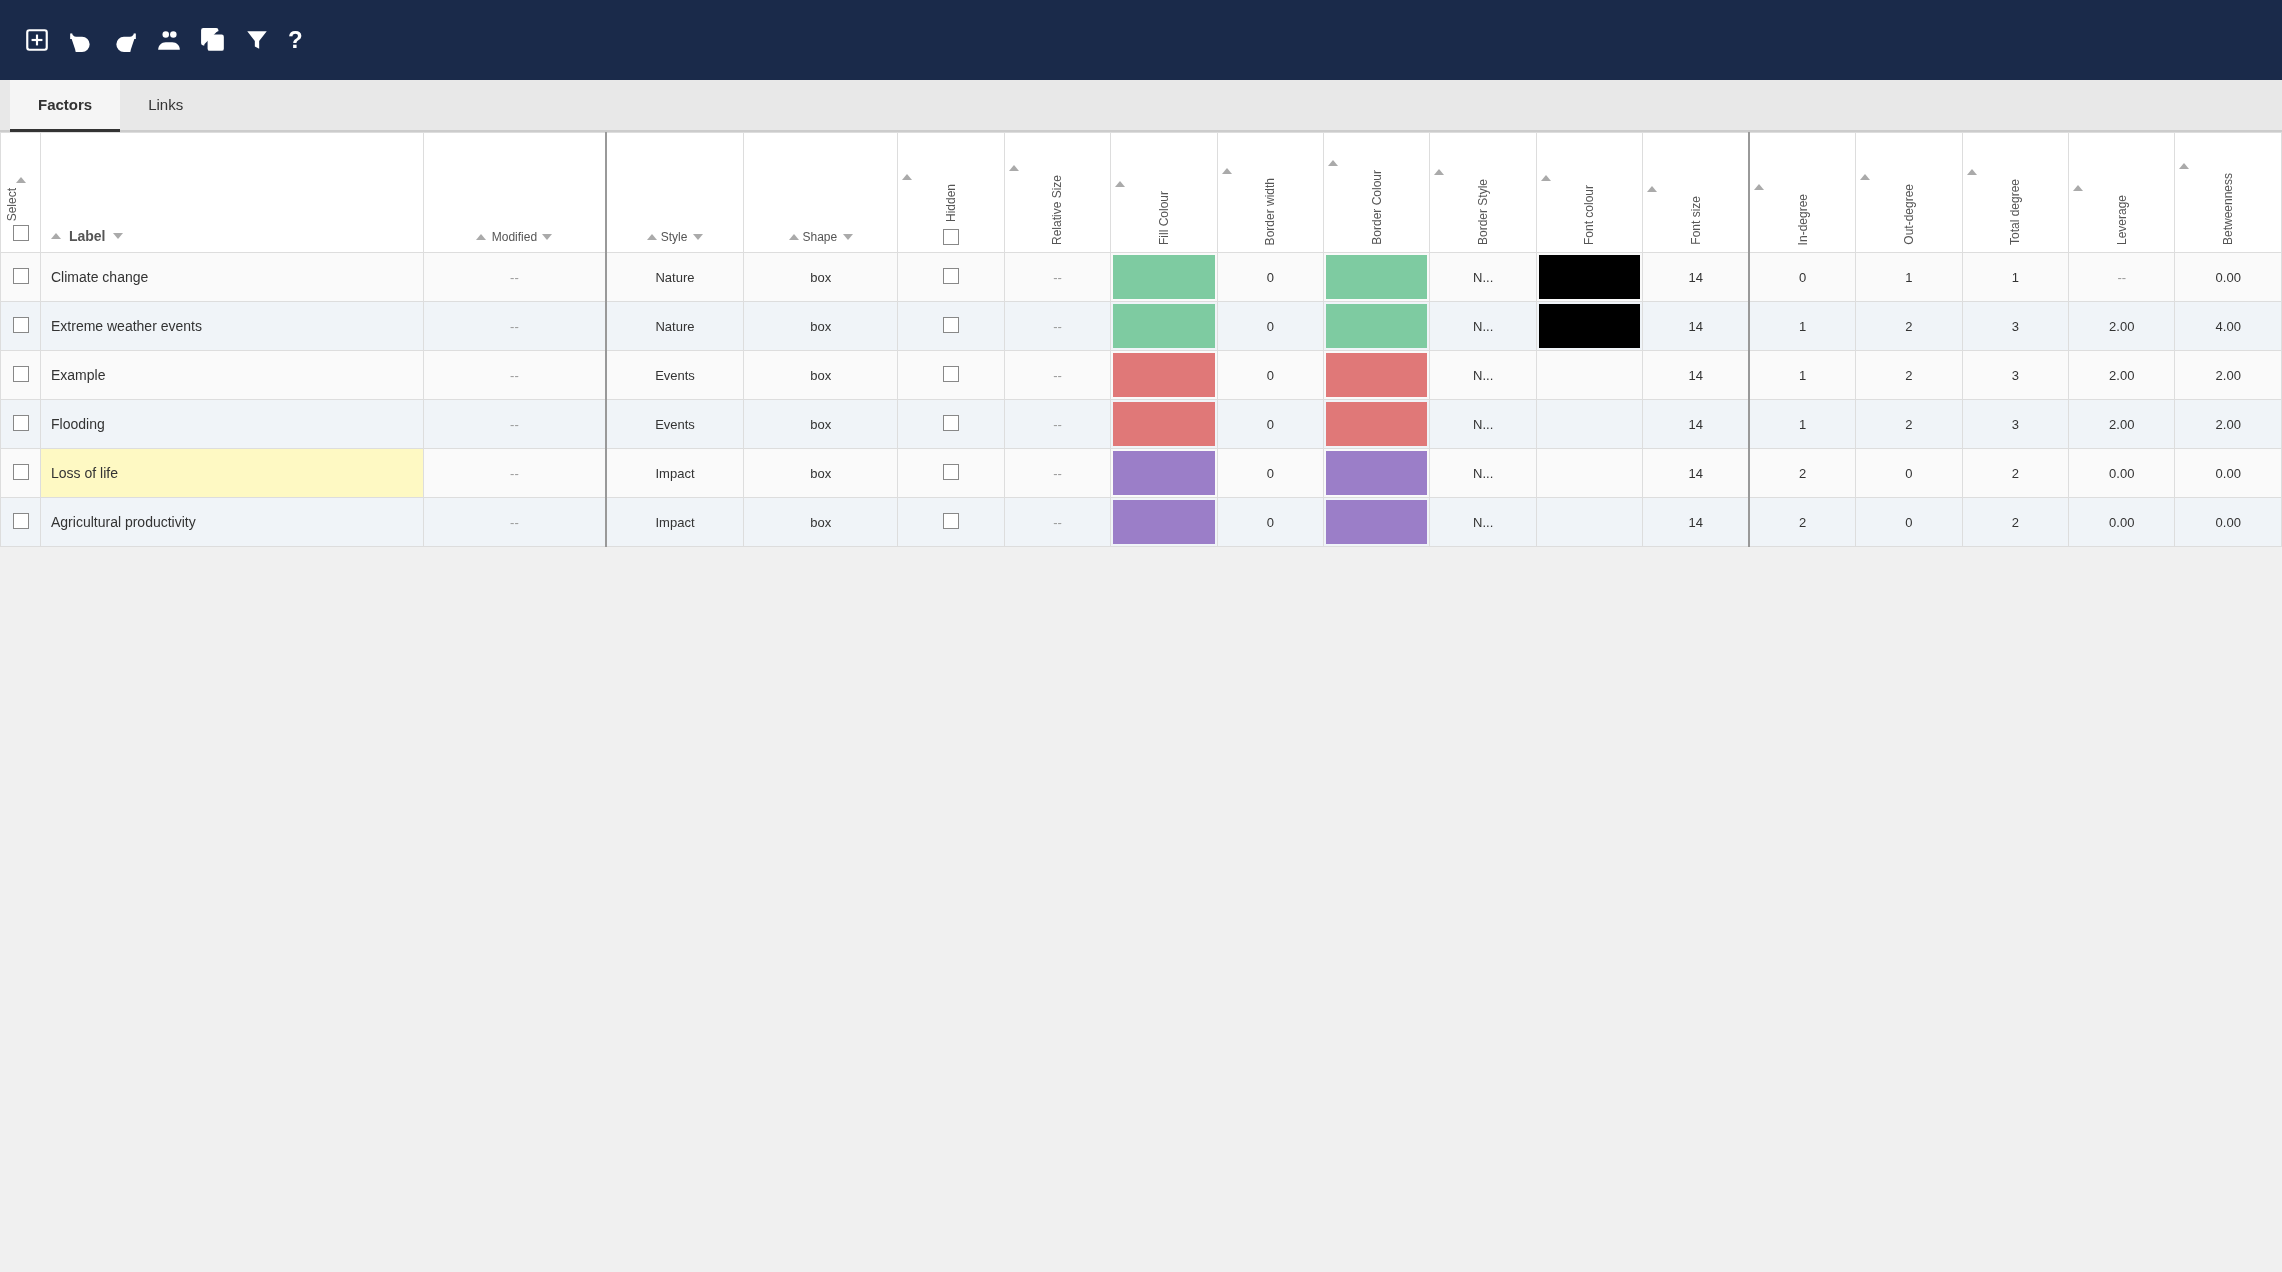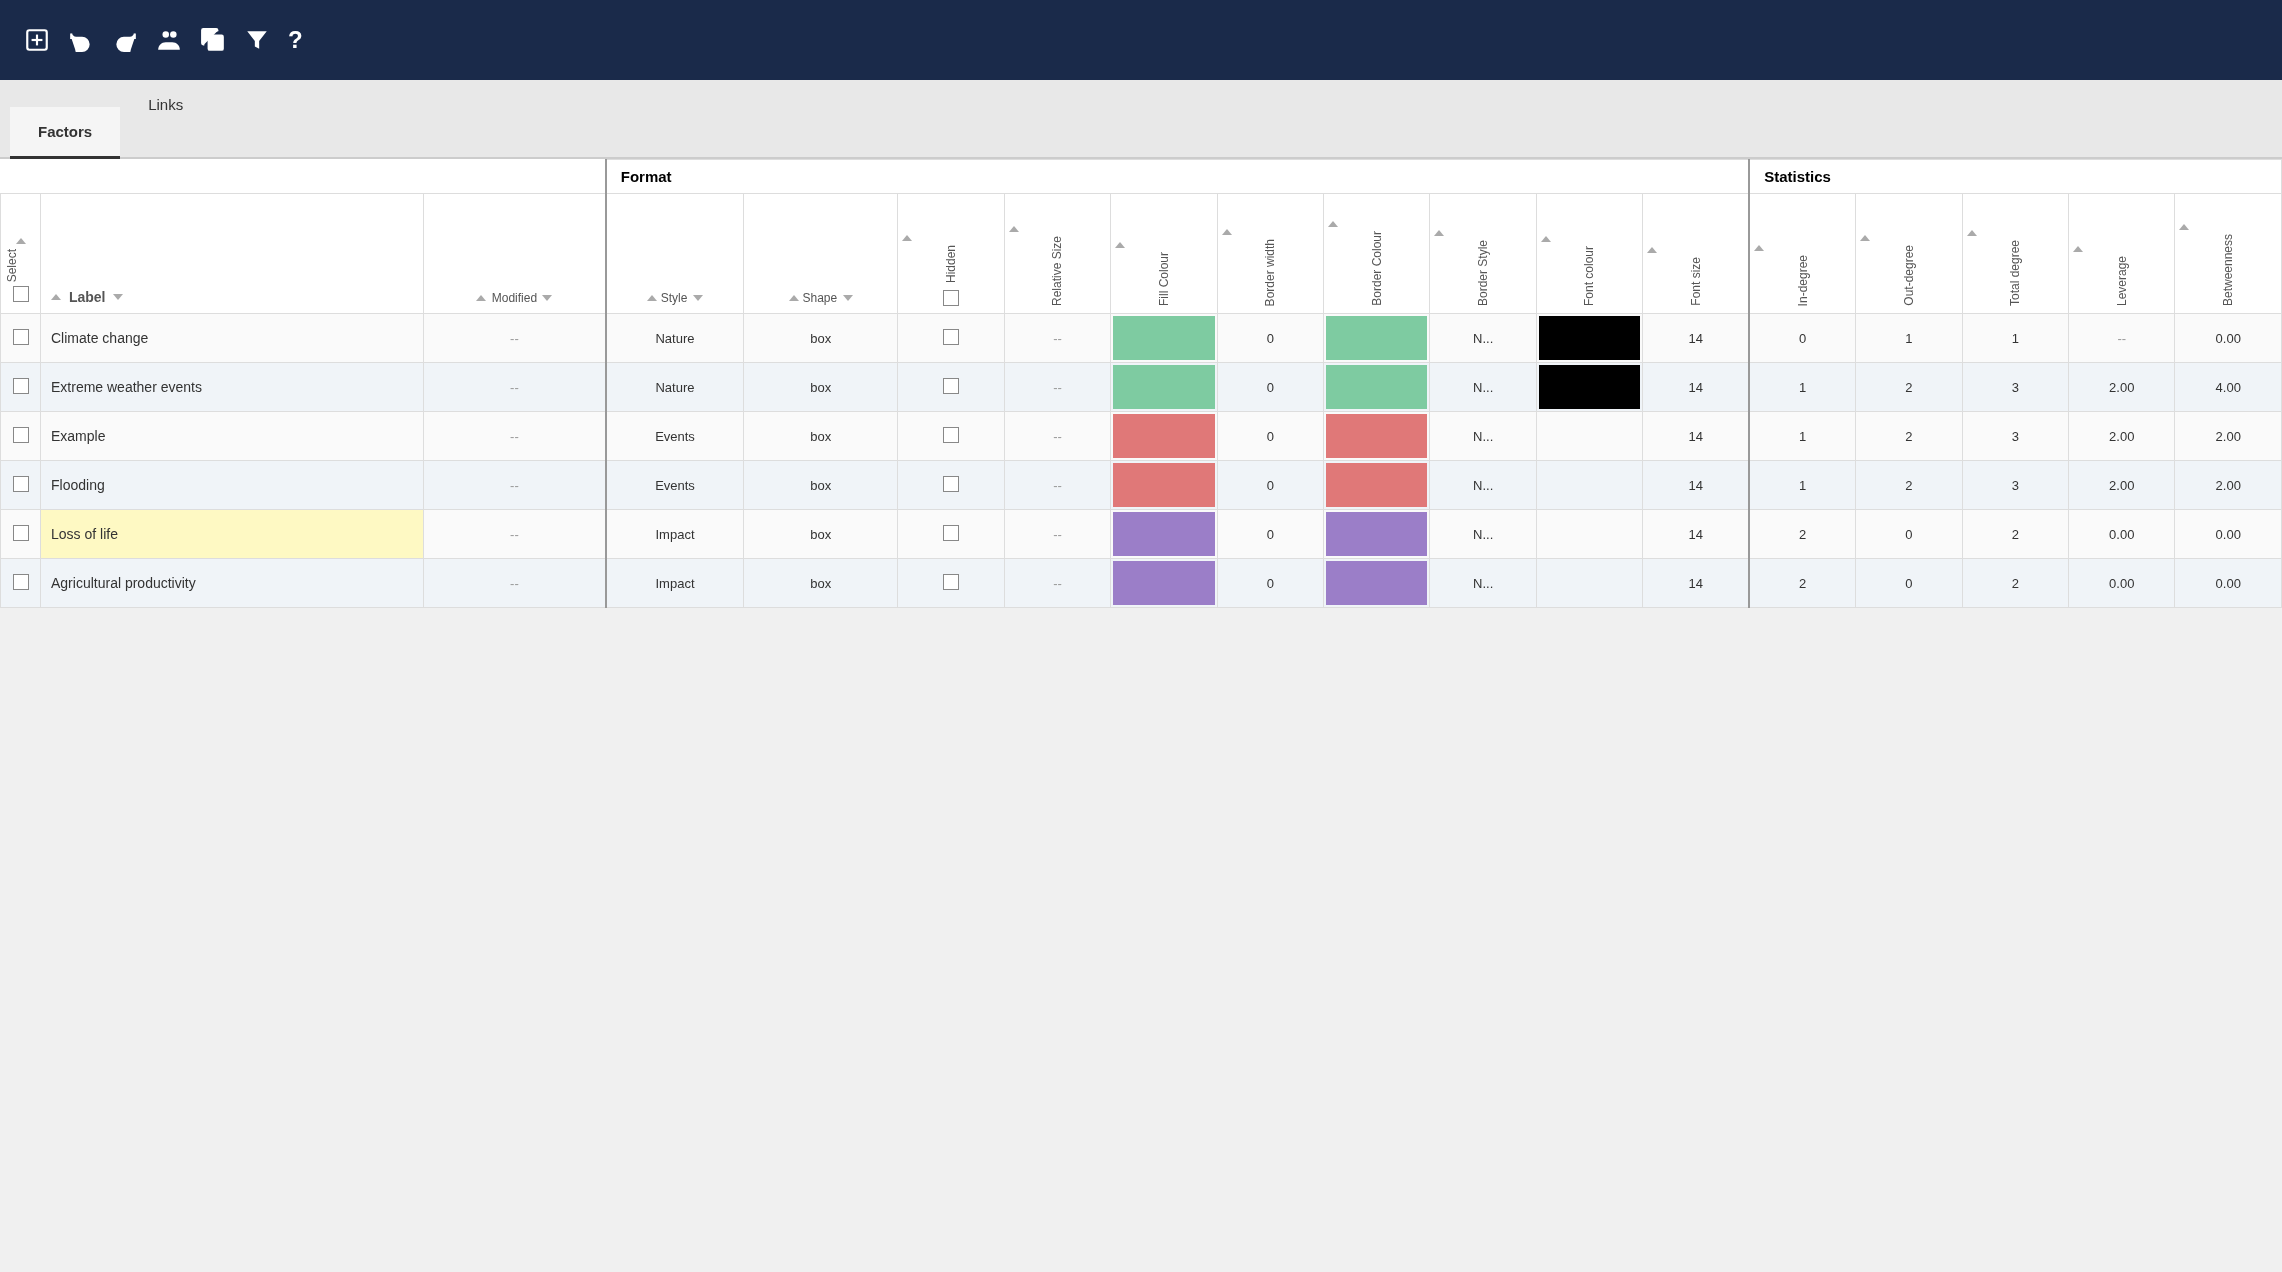--- a/index.html
+++ b/index.html
@@ -40,21 +40,20 @@
       cursor: pointer;
       font-size: 15px;
       color: #333;
       border-bottom: 3px solid transparent;
       margin-bottom: -2px;
     }
     .tab.active {
       background: #f5f5f5;
       border-bottom: 3px solid #333;
       font-weight: 600;
-      margin-top: 27px;
     }
 
     
     .table-container {
       background: white;
       overflow: auto;
       width: 100%;
     }
 
     table {
@@ -229,25 +228,20 @@
 
 <div class="tabs">
   <div class="tab active">Factors</div>
   <div class="tab">Links</div>
 </div>
 
 <div class="table-container">
   <table>
     <thead>
 
-      <tr>
-        <th colspan="3" style="border:none; background:white;"></th>
-        <th colspan="10" class="top-section-header section-divider">Format</th>
-        <th colspan="5" class="top-section-header section-divider">Statistics</th>
-      </tr>
 
       <tr class="header-row">
 
         <th class="col-header select-col-header col-select">
           <div class="sort-tri"></div>
           <div style="writing-mode:vertical-rl;transform:rotate(180deg);font-size:12px;color:#555;">Select</div>
           <div style="margin-top:4px;"><span class="small-checkbox"></span></div>
         </th>
 
         <th class="col-header label-header col-label" style="vertical-align:bottom;padding-bottom:8px;">

